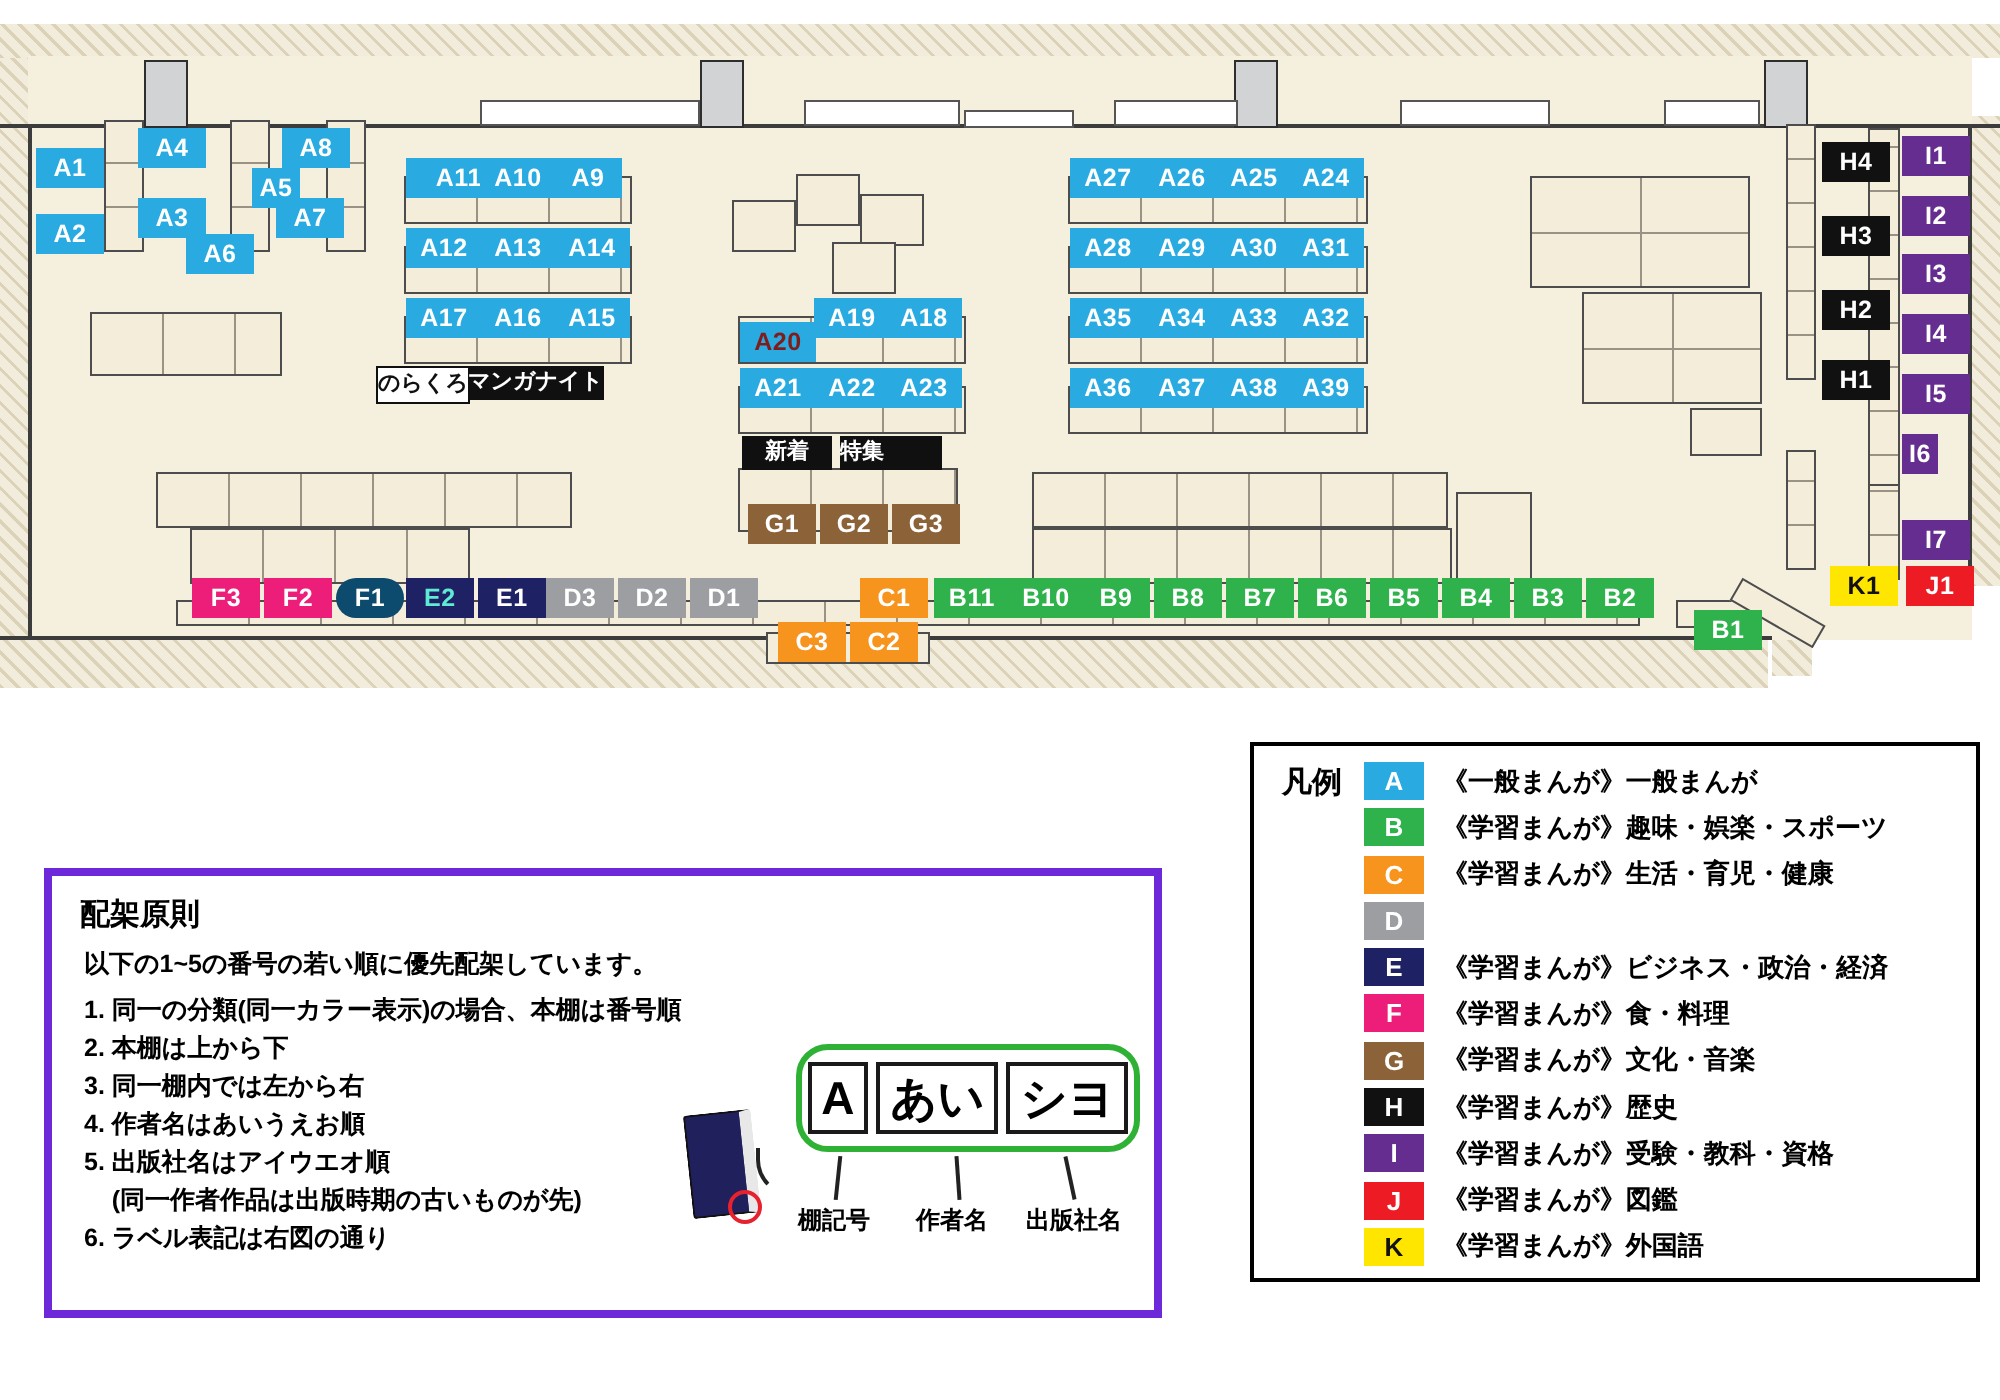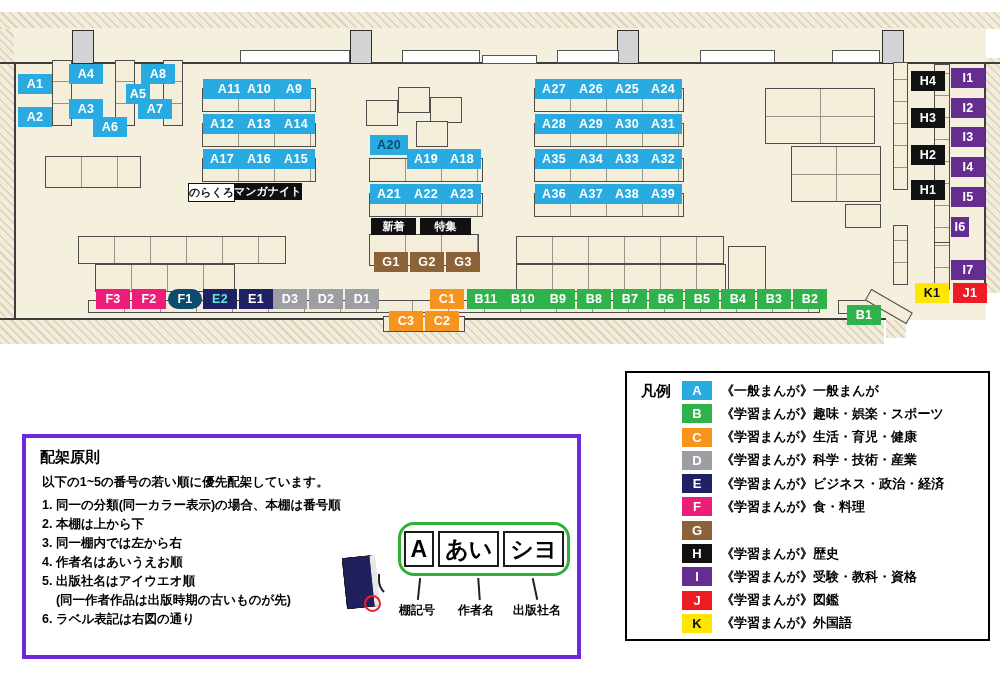--- a/index.html
+++ b/index.html
@@ -127,21 +127,21 @@
       <div class="badge" style="left: 138px; top: 99px; width: 34px; background: rgb(41, 171, 226); color: rgb(255, 255, 255);">A7</div>
       <div class="badge" style="left: 203px; top: 79px; width: 38px; background: rgb(41, 171, 226); color: rgb(255, 255, 255); text-align: right;">A11</div>
       <div class="badge" style="left: 240px; top: 79px; width: 38px; background: rgb(41, 171, 226); color: rgb(255, 255, 255);">A10</div>
       <div class="badge" style="left: 277px; top: 79px; width: 34px; background: rgb(41, 171, 226); color: rgb(255, 255, 255);">A9</div>
       <div class="badge" style="left: 203px; top: 114px; width: 38px; background: rgb(41, 171, 226); color: rgb(255, 255, 255);">A12</div>
       <div class="badge" style="left: 240px; top: 114px; width: 38px; background: rgb(41, 171, 226); color: rgb(255, 255, 255);">A13</div>
       <div class="badge" style="left: 277px; top: 114px; width: 38px; background: rgb(41, 171, 226); color: rgb(255, 255, 255);">A14</div>
       <div class="badge" style="left: 203px; top: 149px; width: 38px; background: rgb(41, 171, 226); color: rgb(255, 255, 255);">A17</div>
       <div class="badge" style="left: 240px; top: 149px; width: 38px; background: rgb(41, 171, 226); color: rgb(255, 255, 255);">A16</div>
       <div class="badge" style="left: 277px; top: 149px; width: 38px; background: rgb(41, 171, 226); color: rgb(255, 255, 255);">A15</div>
-      <div class="badge" style="left: 370px; top: 135px; width: 38px; background: rgb(41, 171, 226); color: #0c4a6e;">A20</div>
+      <div class="badge" style="left: 370px; top: 161px; width: 38px; background: rgb(41, 171, 226); color: #7f1d1d;">A20</div>
       <div class="badge" style="left: 407px; top: 149px; width: 38px; background: rgb(41, 171, 226); color: rgb(255, 255, 255);">A19</div>
       <div class="badge" style="left: 443px; top: 149px; width: 38px; background: rgb(41, 171, 226); color: rgb(255, 255, 255);">A18</div>
       <div class="badge" style="left: 370px; top: 184px; width: 38px; background: rgb(41, 171, 226); color: rgb(255, 255, 255);">A21</div>
       <div class="badge" style="left: 407px; top: 184px; width: 38px; background: rgb(41, 171, 226); color: rgb(255, 255, 255);">A22</div>
       <div class="badge" style="left: 443px; top: 184px; width: 38px; background: rgb(41, 171, 226); color: rgb(255, 255, 255);">A23</div>
       <div class="badge" style="left: 535px; top: 79px; width: 38px; background: rgb(41, 171, 226); color: rgb(255, 255, 255);">A27</div>
       <div class="badge" style="left: 572px; top: 79px; width: 38px; background: rgb(41, 171, 226); color: rgb(255, 255, 255);">A26</div>
       <div class="badge" style="left: 608px; top: 79px; width: 38px; background: rgb(41, 171, 226); color: rgb(255, 255, 255);">A25</div>
       <div class="badge" style="left: 644px; top: 79px; width: 38px; background: rgb(41, 171, 226); color: rgb(255, 255, 255);">A24</div>
       <div class="badge" style="left: 535px; top: 114px; width: 38px; background: rgb(41, 171, 226); color: rgb(255, 255, 255);">A28</div>
@@ -190,53 +190,53 @@
       <div class="badge" style="left: 951px; top: 127px; width: 34px; background: rgb(102, 45, 145); color: rgb(255, 255, 255);">I3</div>
       <div class="badge" style="left: 951px; top: 157px; width: 34px; background: rgb(102, 45, 145); color: rgb(255, 255, 255);">I4</div>
       <div class="badge" style="left: 951px; top: 187px; width: 34px; background: rgb(102, 45, 145); color: rgb(255, 255, 255);">I5</div>
       <div class="badge" style="left: 951px; top: 217px; width: 18px; background: rgb(102, 45, 145); color: rgb(255, 255, 255);">I6</div>
       <div class="badge" style="left: 951px; top: 260px; width: 34px; background: rgb(102, 45, 145); color: rgb(255, 255, 255);">I7</div>
       <div class="badge" style="left: 915px; top: 283px; width: 34px; background: rgb(255, 230, 0); color: rgb(17, 17, 17);">K1</div>
       <div class="badge" style="left: 953px; top: 283px; width: 34px; background: rgb(237, 28, 36); color: rgb(255, 255, 255);">J1</div>
       <div class="maplabel light" style="left: 188px; top: 183px;">のらくろ</div>
       <div class="maplabel dark" style="left: 234px; top: 183px;">マンガナイト</div>
       <div class="maplabel dark" style="left: 371px; top: 218px; width: 45px; text-align: center;">新着</div>
-      <div class="maplabel dark" style="left: 420px; top: 218px; width: 51px; text-align: center;">特集</div>
+      <div class="maplabel dark" style="left: 420px; top: 218px; width: 51px; text-align: left;">特集</div>
     </div>
 </div>
 
 <div class="legend">
   <div class="legend-title">凡例</div>
   <div class="legend-rows" id="legend-rows">
       <div class="legend-row">
         <span class="legend-badge" style="background: rgb(41, 171, 226); color: rgb(255, 255, 255);">A</span>
         <span class="legend-text">《一般まんが》一般まんが</span>
       </div>
       <div class="legend-row">
         <span class="legend-badge" style="background: rgb(47, 178, 76); color: rgb(255, 255, 255);">B</span>
         <span class="legend-text">《学習まんが》趣味・娯楽・スポーツ</span>
       </div>
       <div class="legend-row">
         <span class="legend-badge" style="background: rgb(247, 148, 29); color: rgb(255, 255, 255);">C</span>
         <span class="legend-text">《学習まんが》生活・育児・健康</span>
       </div>
       <div class="legend-row">
         <span class="legend-badge" style="background: rgb(156, 158, 161); color: rgb(255, 255, 255);">D</span>
-        <span class="legend-text">《学習まんが》科学・技術・産業</span>
       </div>
       <div class="legend-row">
         <span class="legend-badge" style="background: rgb(30, 33, 99); color: rgb(255, 255, 255);">E</span>
         <span class="legend-text">《学習まんが》ビジネス・政治・経済</span>
       </div>
       <div class="legend-row">
         <span class="legend-badge" style="background: rgb(237, 30, 121); color: rgb(255, 255, 255);">F</span>
         <span class="legend-text">《学習まんが》食・料理</span>
       </div>
       <div class="legend-row">
         <span class="legend-badge" style="background: rgb(140, 98, 57); color: rgb(255, 255, 255);">G</span>
+        <span class="legend-text">《学習まんが》文化・音楽</span>
       </div>
       <div class="legend-row">
         <span class="legend-badge" style="background: rgb(17, 17, 17); color: rgb(255, 255, 255);">H</span>
         <span class="legend-text">《学習まんが》歴史</span>
       </div>
       <div class="legend-row">
         <span class="legend-badge" style="background: rgb(102, 45, 145); color: rgb(255, 255, 255);">I</span>
         <span class="legend-text">《学習まんが》受験・教科・資格</span>
       </div>
       <div class="legend-row">

